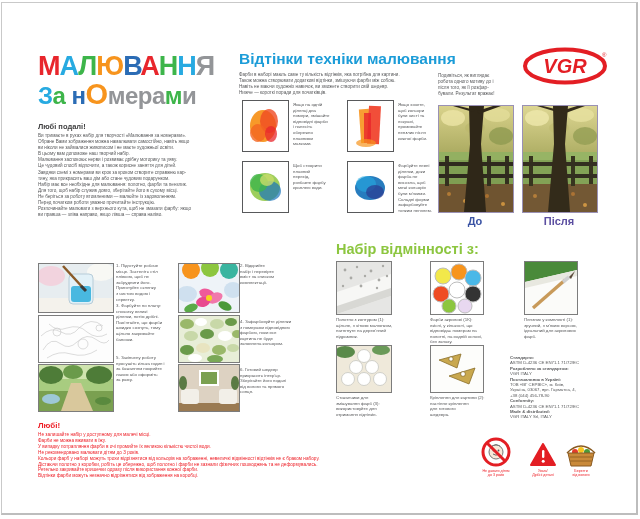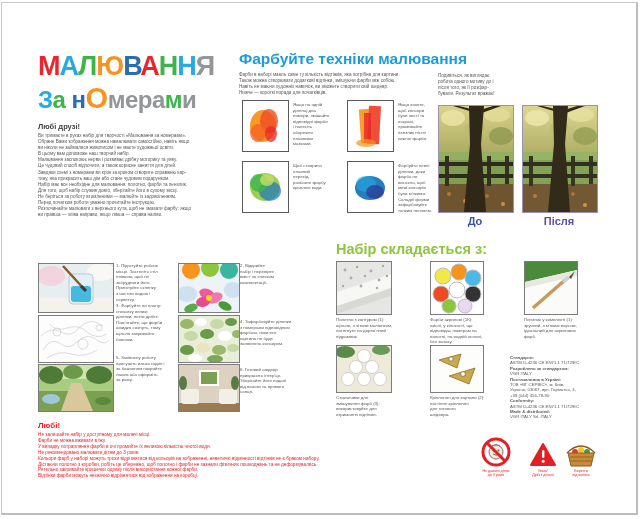--- a/index.html
+++ b/index.html
@@ -5,21 +5,21 @@
   html,body{margin:0;padding:0;background:#ffffff;}
   body{font-family:"Liberation Sans","DejaVu Sans",sans-serif;}
   .canvas{position:relative;width:640px;height:519px;background:#fff;overflow:hidden;}
   .sheet{position:absolute;left:1px;top:2px;width:634px;height:510px;background:#fff;
          border:1px solid #c9c9c9;border-right:2px solid #bdbdbd;border-bottom:2px solid #bdbdbd;}
   .abs{position:absolute;}
   .tiny{font-size:4.6px;line-height:6.1px;color:#58595b;white-space:pre-line;}
   .tiny2{font-size:4.4px;line-height:5.6px;color:#58595b;white-space:pre-line;}
   .redtiny{font-size:4.7px;line-height:5.9px;color:#ed1c24;white-space:pre-line;}
   .title-l1{font-size:27px;font-weight:bold;letter-spacing:-1px;line-height:27px;white-space:pre;}
-  .title-l2{font-size:24px;font-weight:bold;letter-spacing:-0.5px;line-height:36px;white-space:pre;}
+  .title-l2{font-size:24px;font-weight:bold;letter-spacing:-0.5px;line-height:28px;white-space:pre;}
   .title-l2 .big-letter{font-size:29px;}
   .h-blue{font-size:15.5px;font-weight:bold;color:#1b9cd8;}
   .h-orange{font-size:15.5px;font-weight:bold;color:#f15a29;}
   .h-green{font-size:14.5px;font-weight:bold;color:#8cc63f;}
   .h-red{font-size:8px;font-weight:bold;color:#ed1c24;}
   .h-greet{font-size:7.5px;font-weight:bold;color:#404041;}
   .frame{border:1.5px solid #58595b;background:#fff;}
   .photo{border:1px solid #9a91b5;}
   .kitimg{border:1px solid #7c7c7c;}
   .ba-label{font-size:11px;font-weight:bold;text-align:center;}
@@ -33,37 +33,37 @@
 <body>
 
 <div class="canvas">
 <div class="sheet">
 
   <div class="abs" style="left:36px;top:50px;">
     <div class="title-l1"><span style="color: rgb(232, 38, 44);">М</span><span style="color: rgb(39, 170, 225);">А</span><span style="color: rgb(61, 181, 74);">Л</span><span style="color: rgb(247, 148, 29);">Ю</span><span style="color: rgb(43, 108, 181);">В</span><span style="color: rgb(232, 38, 44);">А</span><span style="color: rgb(61, 181, 74);">Н</span><span style="color: rgb(39, 170, 225);">Н</span><span style="color: rgb(147, 149, 152);">Я</span></div>
     <div class="title-l2"><span style="color: rgb(39, 170, 225);">З</span><span style="color: rgb(61, 181, 74);">а</span><span> </span><span style="color: rgb(43, 108, 181);">н</span><span class="big-letter" style="color: rgb(247, 148, 29);">О</span><span style="color: rgb(147, 149, 152);">м</span><span style="color: rgb(147, 149, 152);">е</span><span style="color: rgb(147, 149, 152);">р</span><span style="color: rgb(147, 149, 152);">а</span><span style="color: rgb(61, 181, 74);">м</span><span style="color: rgb(147, 149, 152);">и</span></div>
   </div>
 
-  <div class="abs h-greet" style="left:36px;top:119px;">Любі друзі!</div>
+  <div class="abs h-greet" style="left:36px;top:119px;">Любі подалі!</div>
   <div class="abs tiny" style="left:36px;top:130px;width:208px;">Ви тримаєте в руках набір для творчості «Малювання за номерами».
 Обране Вами зображення можна намалювати самостійно, навіть якщо
 ви ніколи не займалися живописом і не маєте художньої освіти.
 В цьому вам допоможе наш творчий набір.
 Малювання заспокоює нерви і розвиває дрібну моторику та уяву.
 Це чудовий спосіб відпочити, а також корисне заняття для дітей.
 Завдяки схемі з номерами ви крок за кроком створите справжню кар-
 тину, яка прикрасить ваш дім або стане чудовим подарунком.
 Набір має все необхідне для малювання: полотно, фарби та пензлик.
 Для того, щоб набір служив довго, зберігайте його в сухому місці.
 Не беріться за роботу втомленими — малюйте із задоволенням.
 Перед початком роботи уважно прочитайте інструкцію.
 Розпочинайте малювати з верхнього кута, щоб не змазати фарбу: якщо
 ви правша — зліва направо, якщо лівша — справа наліво.</div>
 
-  <div class="abs h-blue" style="left:237px;top:47px;">Фарбуйте техніки малювання</div>
+  <div class="abs h-blue" style="left:237px;top:47px;">Відтінки техніки малювання</div>
   <div class="abs tiny" style="left:237px;top:69px;width:200px;">Фарби в наборі мають саме ту кількість відтінків, яка потрібна для картини.
 Також можна створювати додаткові відтінки, змішуючи фарби між собою.
 Навіть не маючи художніх навичок, ви зможете створити свій шедевр.
 Нижче — короткі поради для початківців.</div>
 
   <div class="abs frame" style="left:240px;top:97px;width:45px;height:50px;">
     <svg width="45" height="50" viewBox="0 0 45 50">
       <ellipse cx="20" cy="25" rx="13" ry="16" fill="#f7941d" opacity="0.95"></ellipse>
       <ellipse cx="26" cy="20" rx="9" ry="12" fill="#ef4b23" opacity="0.8"></ellipse>
       <ellipse cx="15" cy="32" rx="8" ry="9" fill="#f26522" opacity="0.8"></ellipse>
@@ -119,20 +119,27 @@
   <div class="abs tiny2" style="left:396px;top:160px;width:48px;">Фарбуйте певні
 ділянки, доки
 фарба не
 висохла, щоб
 межі кольорів
 були м'якими.
 Складні форми
 зафарбовуйте
 тонким пензлем.</div>
 
+  <div class="abs" style="left:520px;top:44px;width:88px;height:38px;">
+    <svg width="88" height="38" viewBox="0 0 88 38">
+      <ellipse cx="43" cy="19" rx="40" ry="16.5" fill="none" stroke="#e31e24" stroke-width="4"></ellipse>
+      <text x="43" y="26" text-anchor="middle" font-family="Liberation Sans, sans-serif" font-weight="bold" font-style="italic" font-size="20" fill="#e31e24">VGR</text>
+      <text x="80" y="10" font-size="6" fill="#e31e24">®</text>
+    </svg>
+  </div>
   <div class="abs tiny" style="left:436px;top:70px;width:86px;">Подивіться, як виглядає
 робота одного мотиву до і
 після того, як її розфар-
 бували. Результат вражає!</div>
 
   <div class="abs photo" style="left:436px;top:102px;width:74px;height:106px;">
     <svg width="74" height="106" viewBox="0 0 74 106">
       <defs>
         <linearGradient id="sky1" x1="0" y1="0" x2="0" y2="1">
           <stop offset="0" stop-color="#d9d28b"></stop>
@@ -315,21 +322,21 @@
       <ellipse cx="4" cy="18" rx="4" ry="7" fill="#5a7a44"></ellipse>
       <ellipse cx="56" cy="18" rx="4" ry="7" fill="#5a7a44"></ellipse>
     </svg>
   </div>
   <div class="abs tiny2" style="left:238px;top:364px;width:56px;">6. Готовий шедевр
 прикрасить інтер'єр.
 Зберігайте його подалі
 від вологи та прямого
 сонця.</div>
 
-  <div class="abs h-green" style="left:334px;top:238px;">Набір складається з:</div>
+  <div class="abs h-green" style="left:334px;top:238px;">Набір відмінності з:</div>
 
   <div class="abs kitimg" style="left:334px;top:258px;width:54px;height:52px;">
     <svg width="54" height="52" viewBox="0 0 54 52">
       <rect width="54" height="52" fill="#e6e6e4"></rect>
       <path d="M0,30 L54,12 L54,34 L0,52 Z" fill="#f7f7f5"></path>
       <path d="M0,44 L54,26 L54,34 L0,52 Z" fill="#d8d8d4"></path>
       <g fill="#a9a9a5">
         <circle cx="8" cy="8" r="1.4"></circle>
             <circle cx="20" cy="5" r="1.2"></circle>
             <circle cx="34" cy="9" r="1.4"></circle>

